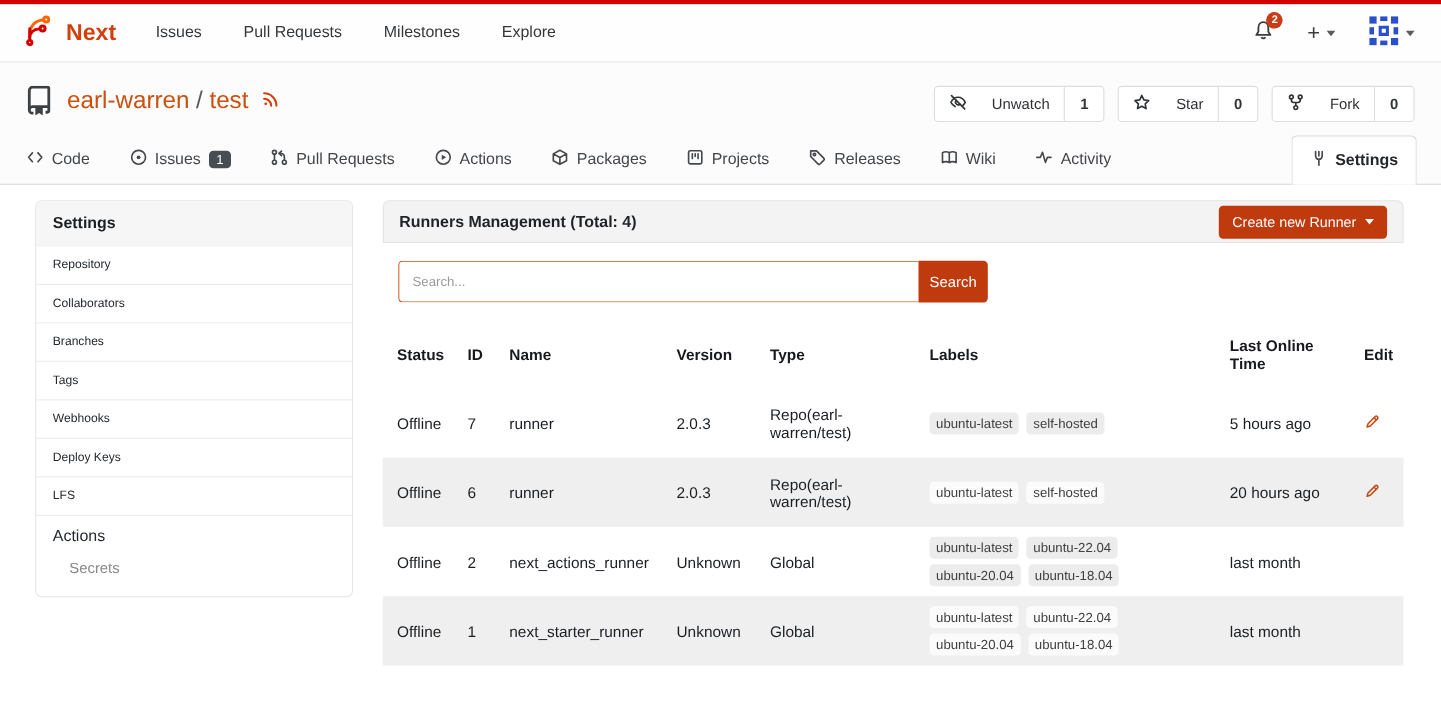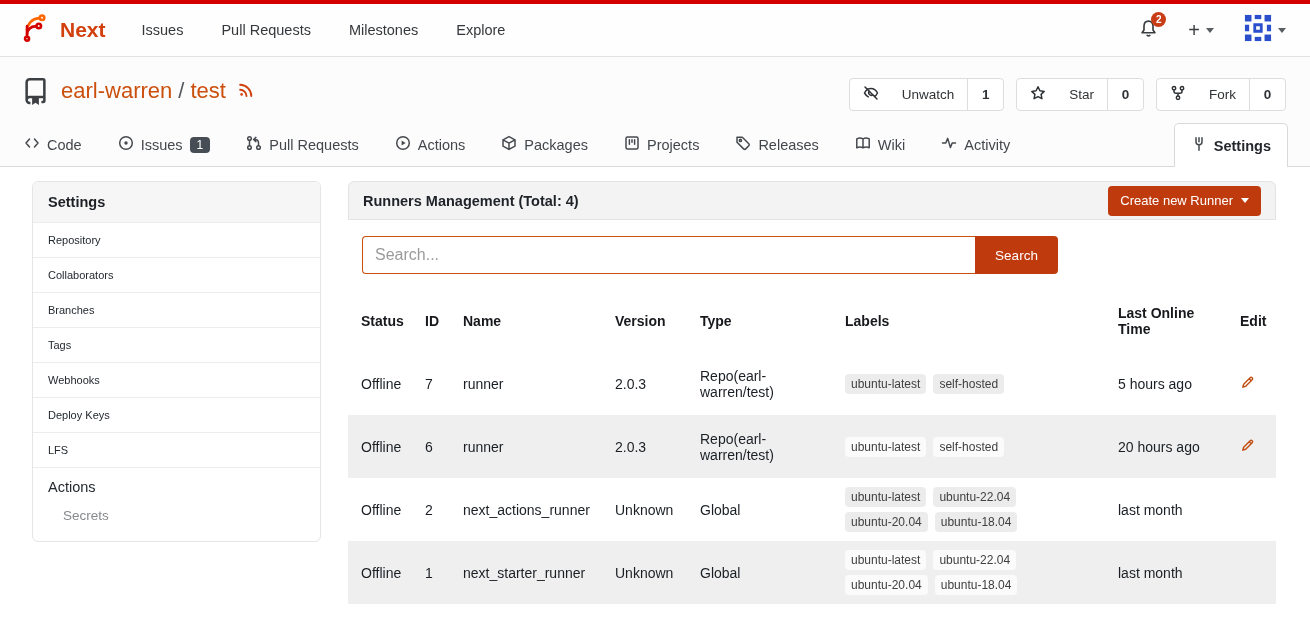--- a/index.html
+++ b/index.html
@@ -63,25 +63,25 @@
   .main { flex:1; }
   .panel-header { height:39px; background:#f3f3f4; border:1px solid #e2e3e5;
     border-radius:6px 6px 0 0; display:flex; align-items:center; padding:13px 14px; }
   .panel-title { font-size:14.5px; font-weight:700; color:#1f2328; }
   .create-btn { margin-left:auto; background:#bf3b0e; color:#fff; border:none; border-radius:4px;
     height:30px; padding:0 12px; font-size:13px; display:flex; align-items:center; gap:8px;
     cursor:pointer; font-family:inherit; }
   .create-btn .caret { border-top-color:#fff; margin-left:0; }
 
   .search-row { display:flex; margin:16px 14px; }
-  .search-input { width:613px; height:38px; border:1.5px solid #c9500e; border-right:none;
-    border-radius:4px 0 0 4px; padding:0 12px; font-size:16px; font-family:inherit;
+  .search-input { width:473px; height:38px; border:1.5px solid #c9500e; border-right:none;
+    border-radius:4px 0 0 4px; padding:0 12px; font-size:12px; font-family:inherit;
     color:#333; outline:none; }
   .search-input::placeholder { color:#9a9a9a; }
-  .search-btn { width:83px; height:38px; background:#bf3b0e; color:#fff; border:none;
+  .search-btn { width:63px; height:38px; background:#bf3b0e; color:#fff; border:none;
     border-radius:0 4px 4px 0; font-size:13.5px; cursor:pointer; font-family:inherit; }
 
   .runner-table { width:100%; }
   .t-row { display:grid; grid-template-columns:64px 38px 152px 85px 145px 273px 122px 36px;
     align-items:center; min-height:63px; padding-left:13px; font-size:14px; color:#1b1f24; }
   .t-head { min-height:62px; font-weight:700; color:#17191d; }
   .t-row.alt { background:#efefef; }
   .t-cell { padding-right:10px; }
   .type-text { display:inline-block; max-width:102px; overflow-wrap:break-word; }
   .chips { display:flex; flex-wrap:wrap; gap:5px 7px; max-width:192px; align-items:center; }

